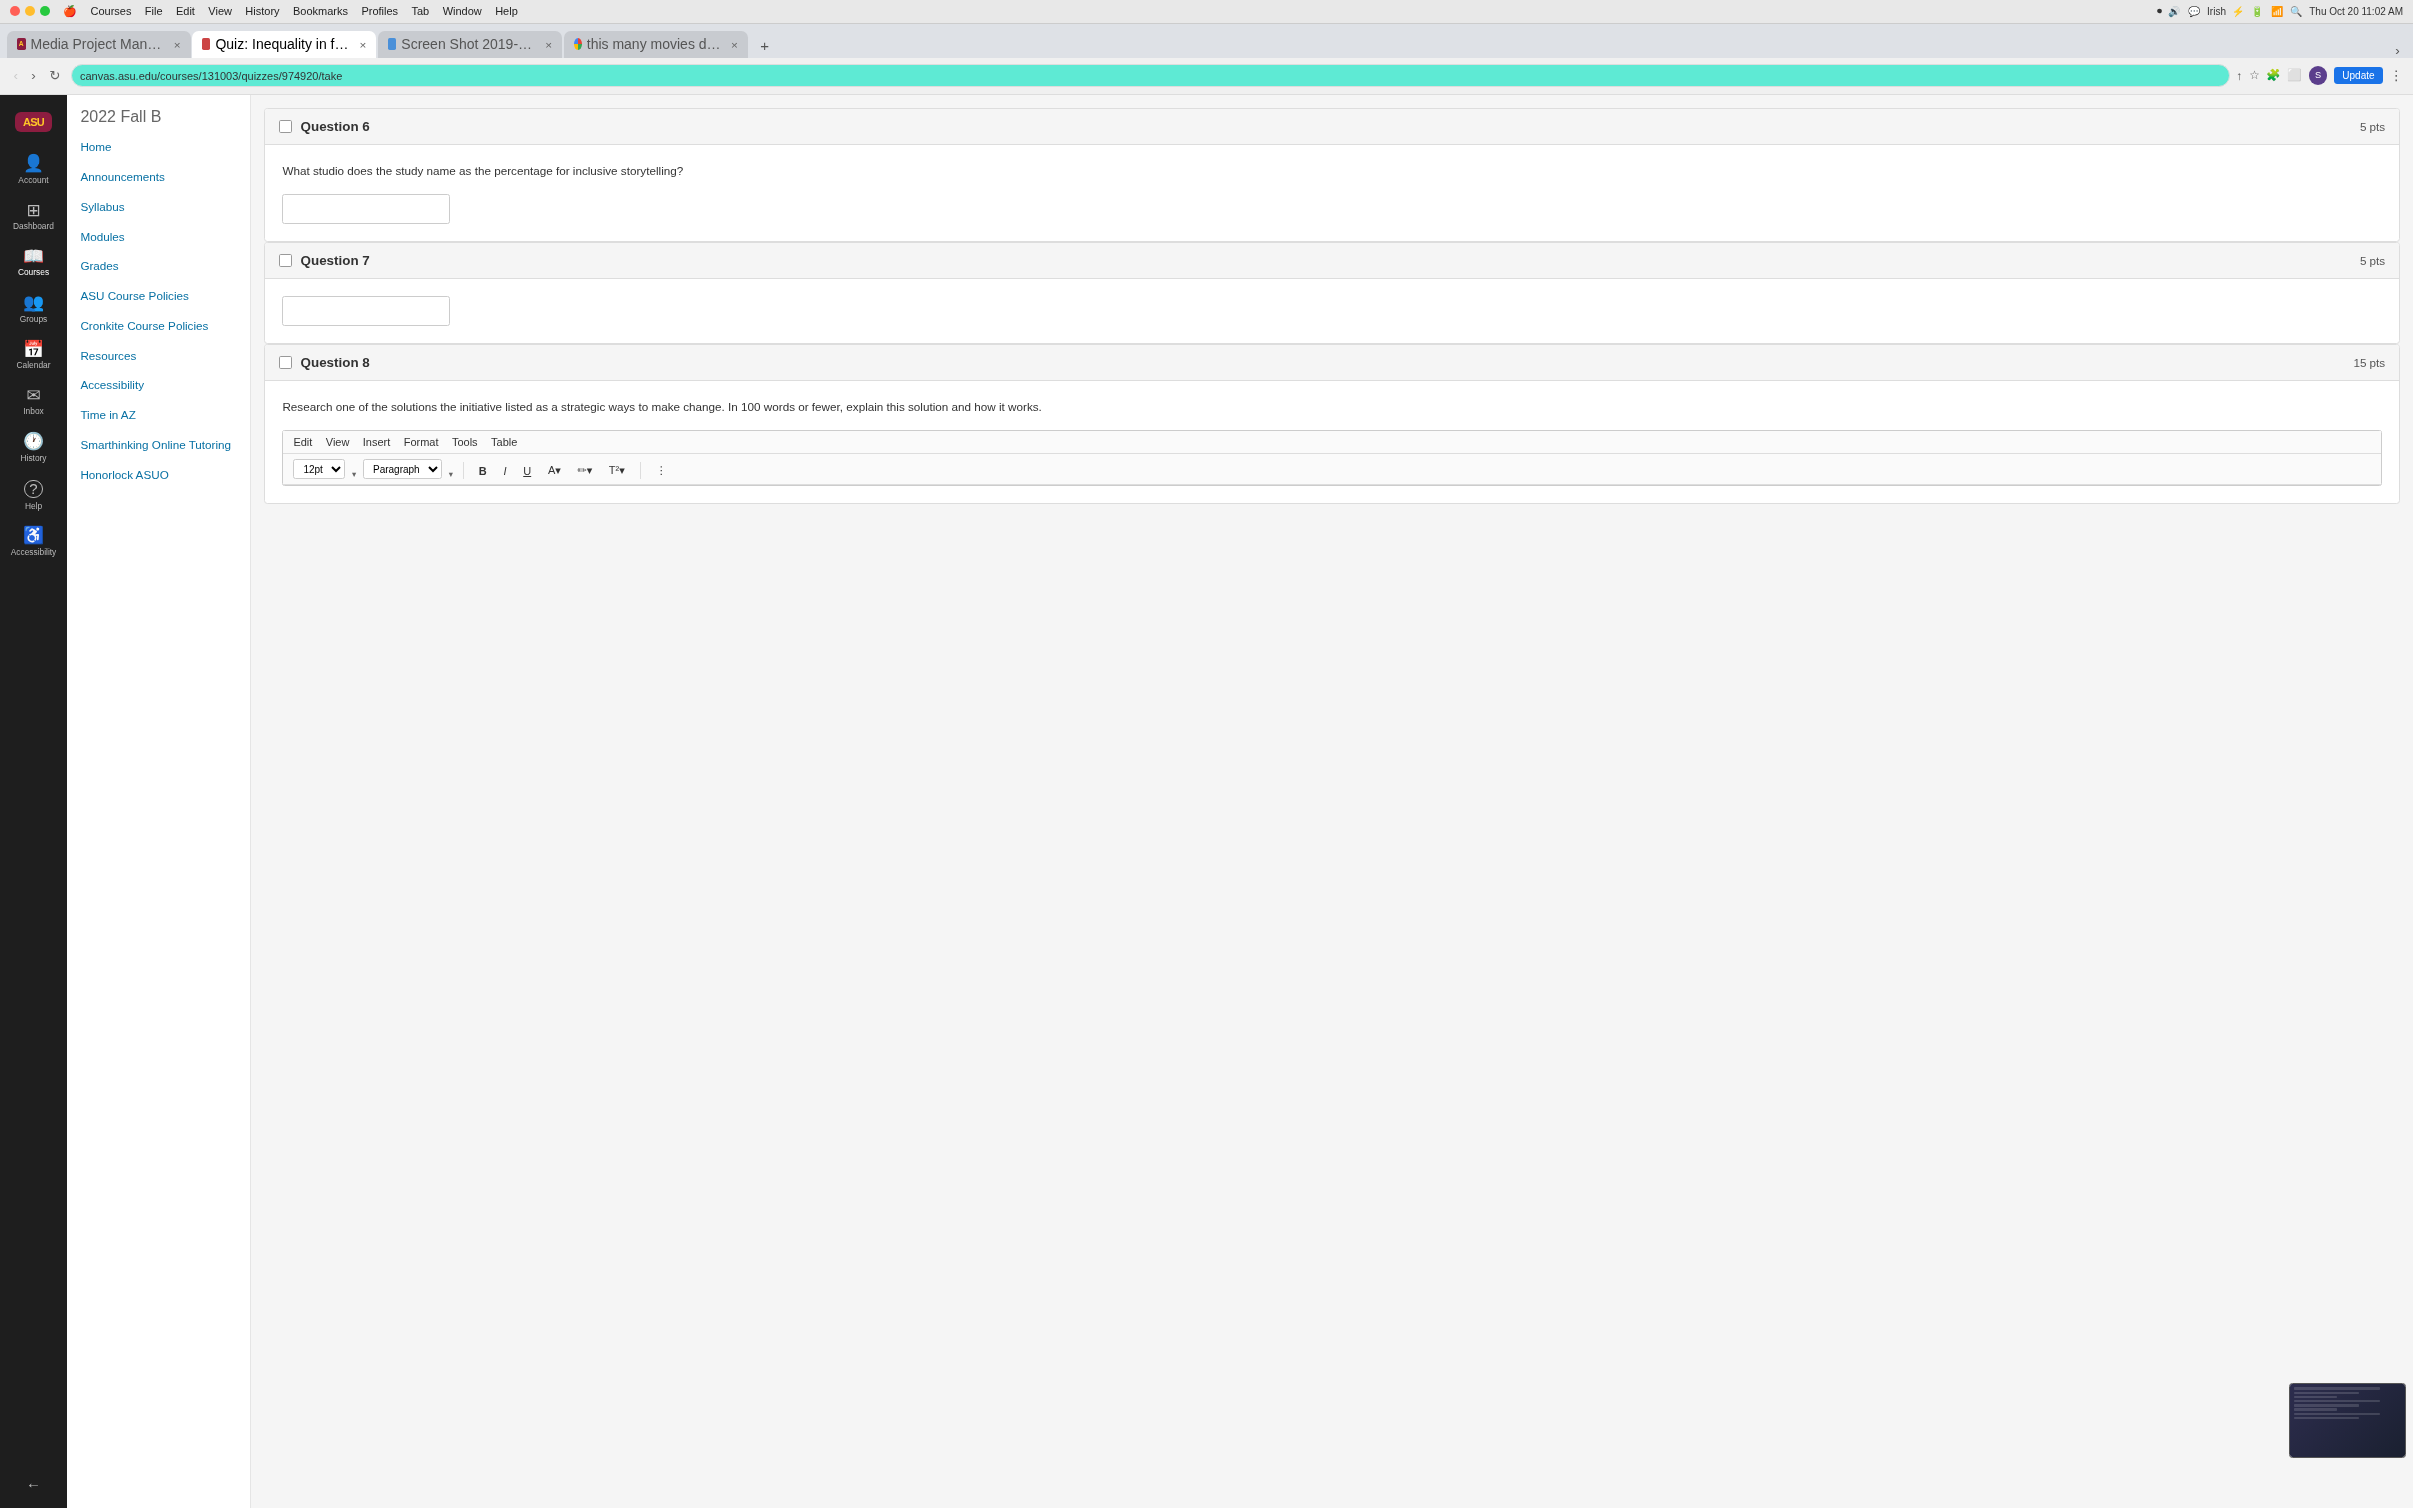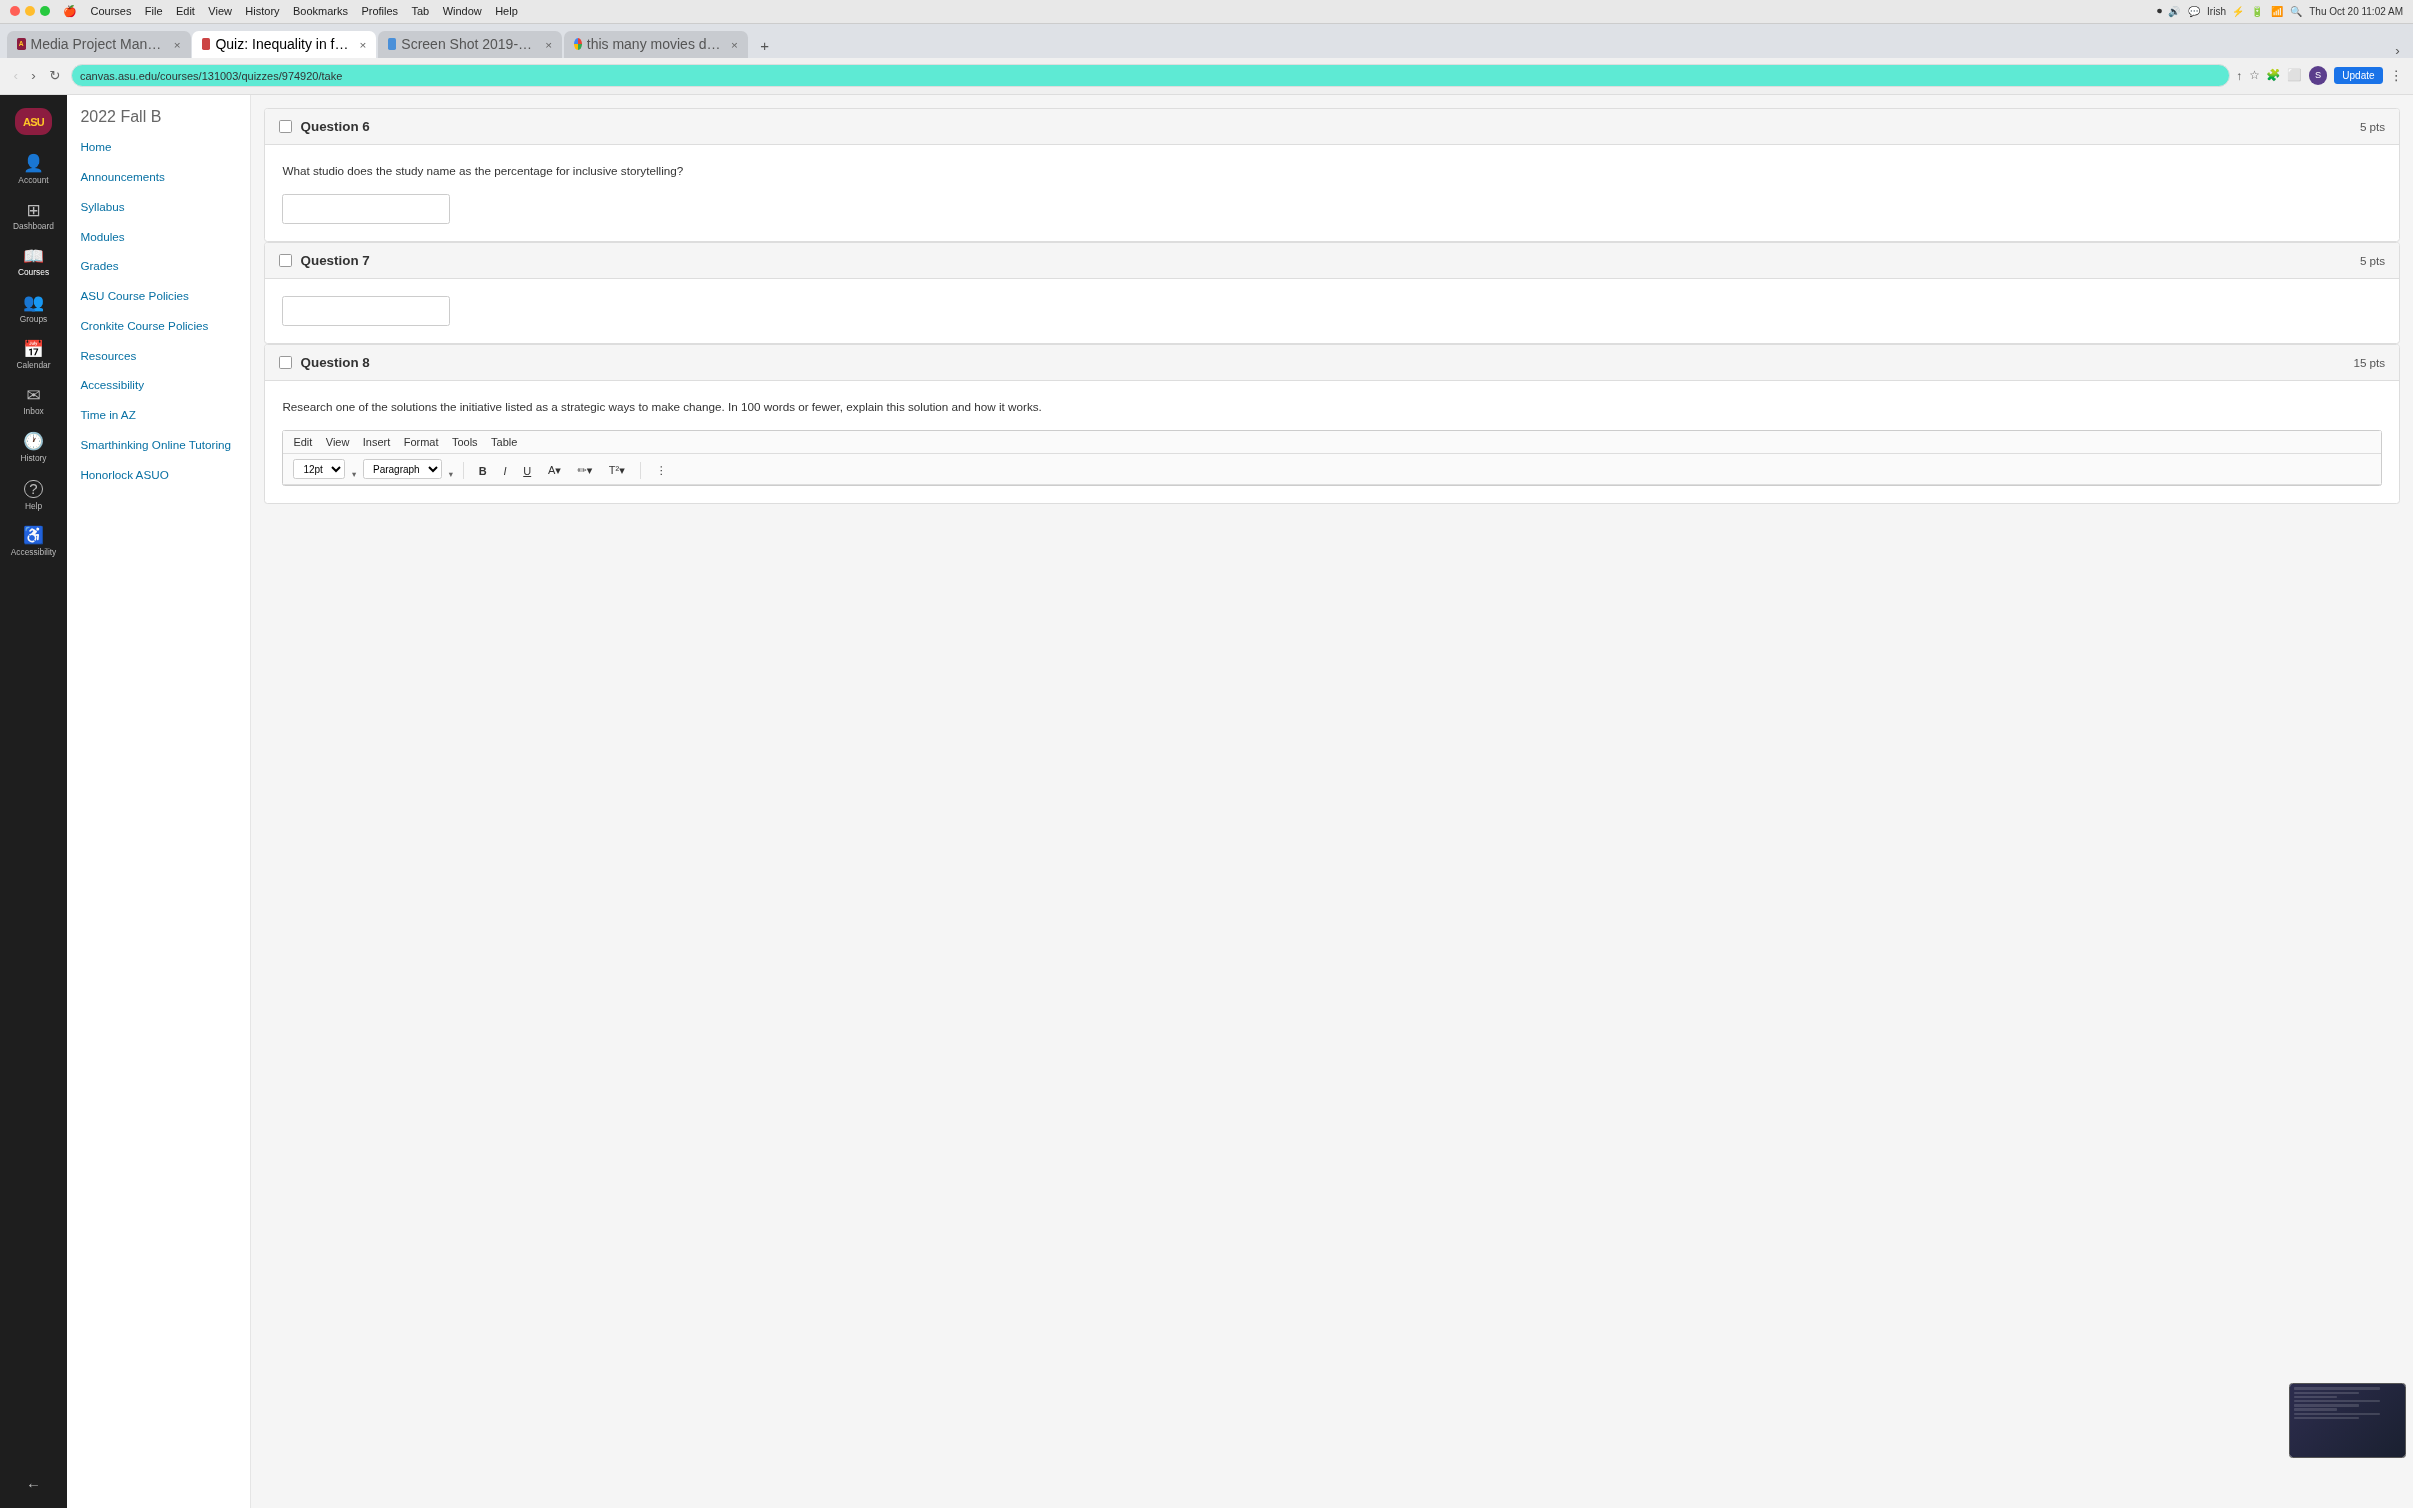--- a/index.html
+++ b/index.html
@@ -103,23 +103,23 @@
     .asu-logo {
       width: 42px;
       height: 34px;
       margin-bottom: 6.7px;
       display: flex;
       align-items: center;
       justify-content: center;
     }
     .asu-logo-img {
       width: 37px;
-      height: 27px;
+      height: 20px;
       background: #8c1d40;
-      border-radius: 11px;
+      border-radius: 6px;
       display: flex;
       align-items: center;
       justify-content: center;
       color: #ffc627;
       font-weight: 900;
       font-size: 11px;
       letter-spacing: -0.8px;
     }
     .nav-item {
       width: 60px;

